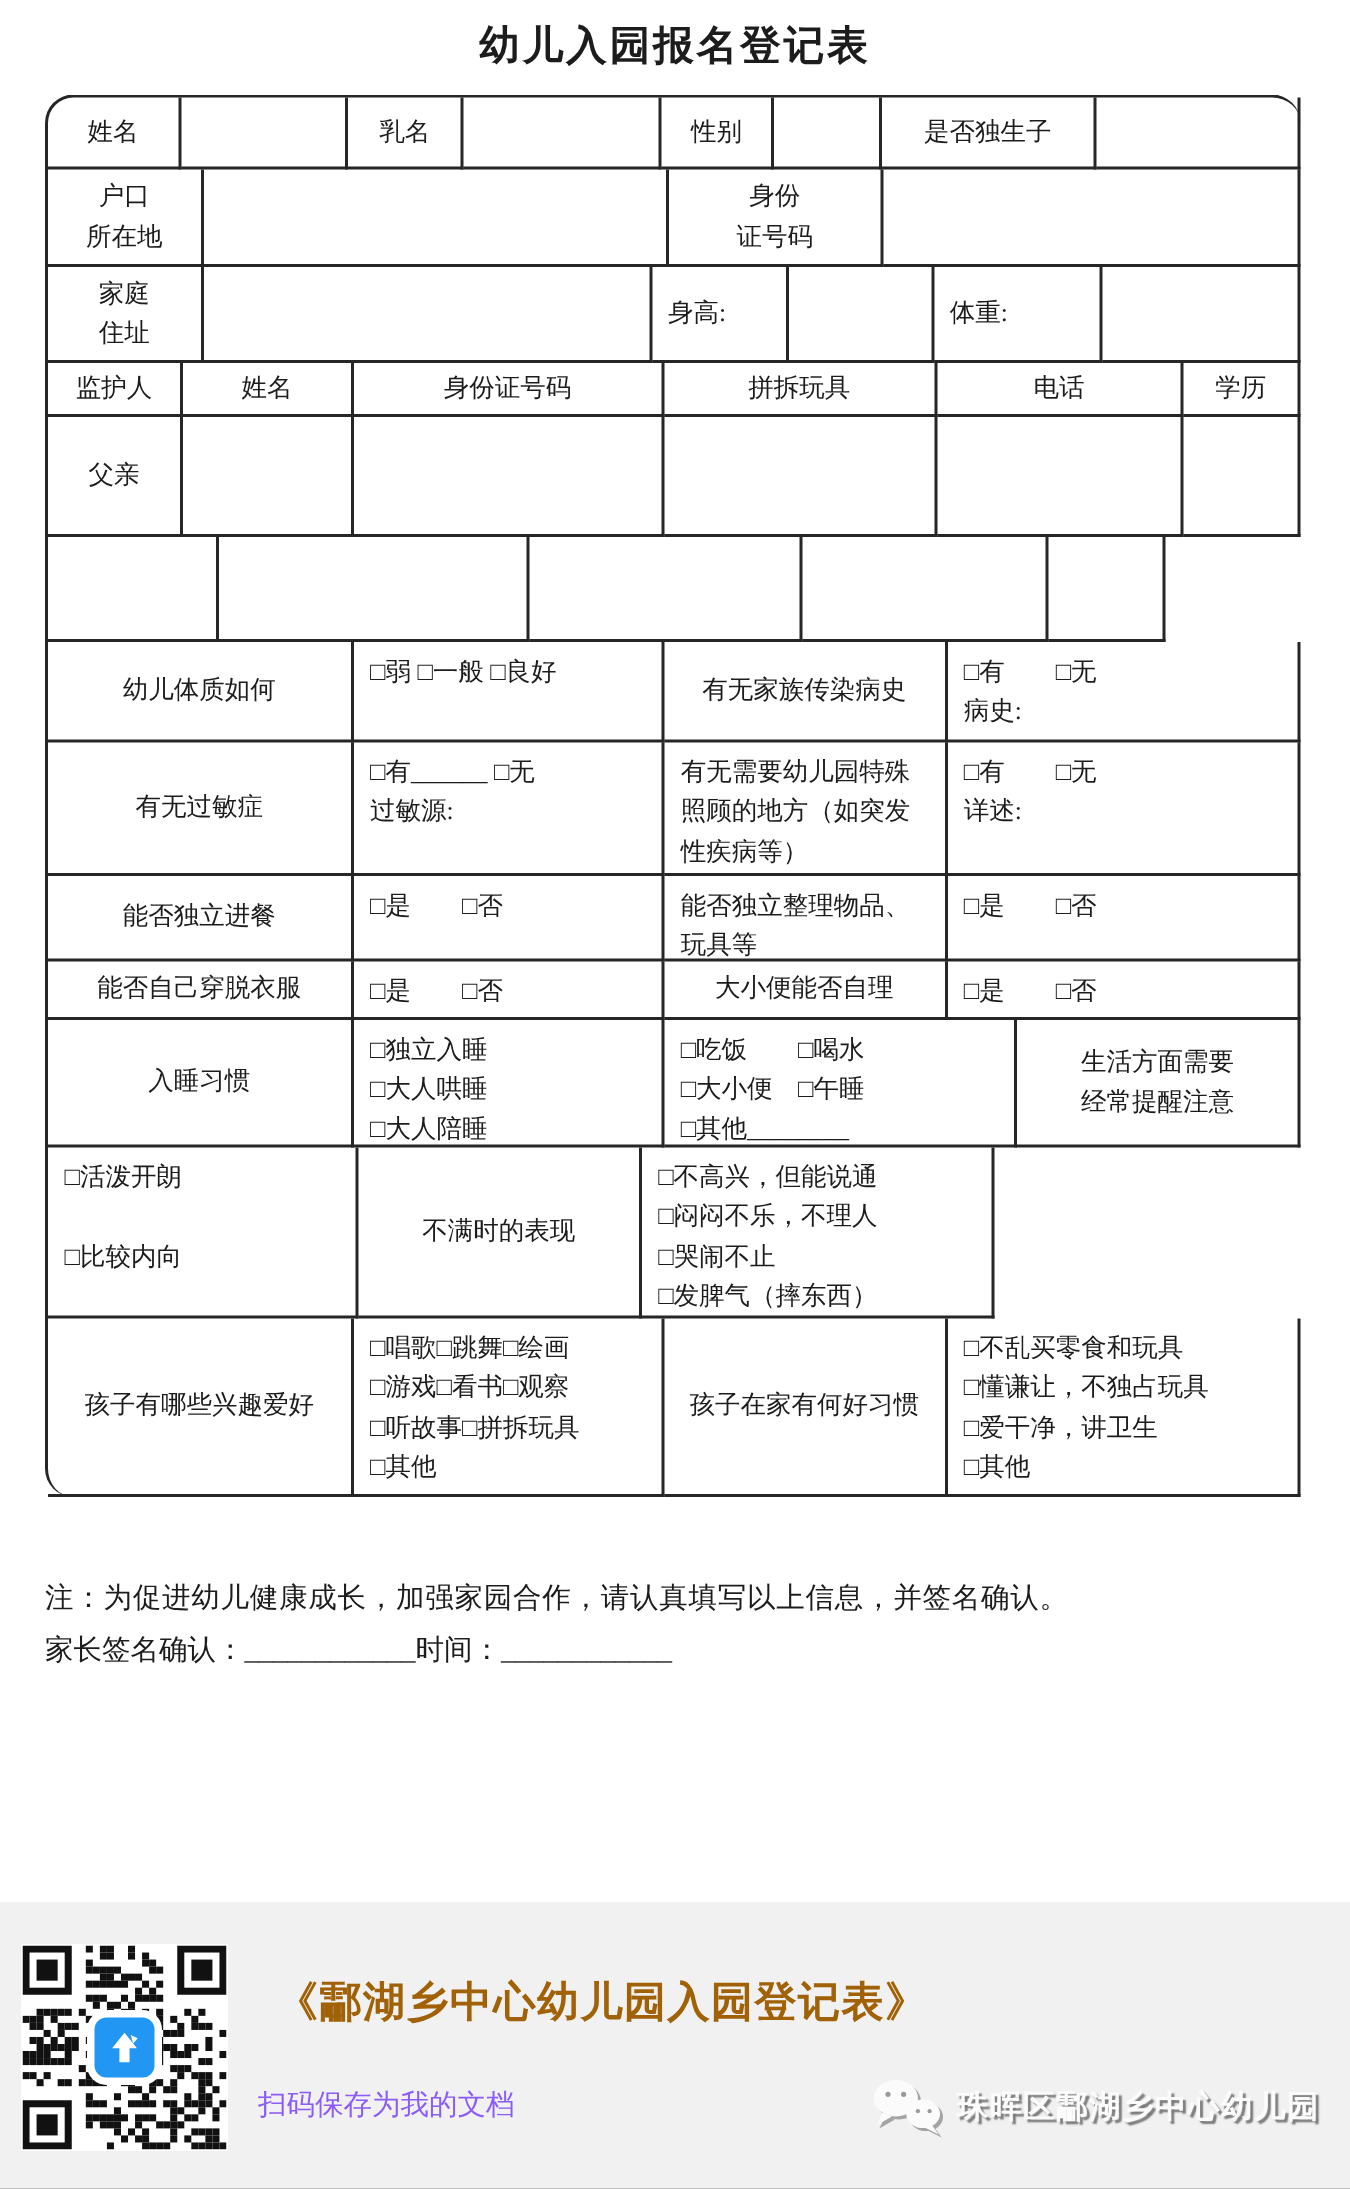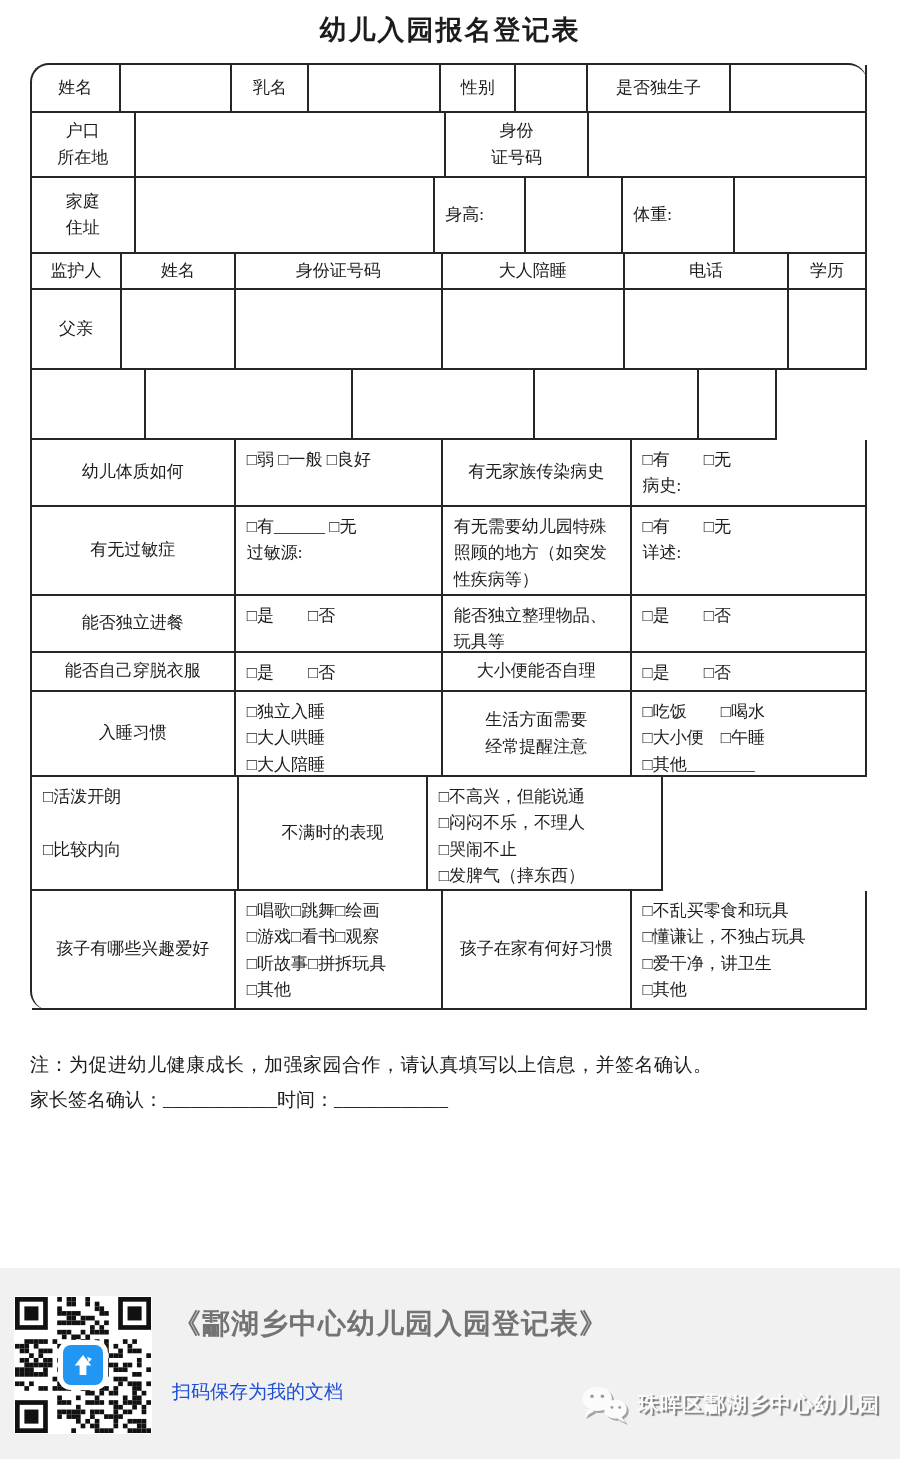--- a/index.html
+++ b/index.html
@@ -54,23 +54,23 @@
   }
   .qr-wrap svg { display:block; width:136px; height:136px; }
   .qr-center-icon {
     position:absolute; left:49px; top:49px; width:40px; height:40px;
     background:#2196f3; border-radius:8px; box-shadow:0 0 0 5px #ffffff;
     display:flex; align-items:center; justify-content:center;
   }
   .qr-center-icon svg { width:26px; height:26px; }
   .promo-text { position:absolute; left:172px; top:36px; }
   .doc-title {
-    font-size:28px; color:#737373; font-weight:600; letter-spacing:1px; margin:1px;font-family:Liberation Mono, monospace;
-  }
-  .scan-hint { margin-top:36px; font-size:19px; color:#1d4ed8; }
+    font-size:28px; color:#a16207; font-weight:600; letter-spacing:1px; margin:12px;font-family:Liberation Mono, monospace;
+  }
+  .scan-hint { margin-top:36px; font-size:19px; color:#8b5cf6; }
   .watermark {
     position:absolute; right:20px; top:116px;
     display:flex; align-items:center; gap:7px;justify-content:flex-end;
   }
   .watermark-logo svg { display:block; width:52px; height:40px;
     filter:drop-shadow(2px 2px 0 rgba(100,100,100,0.55)); }
   .watermark-text {
     color:#fbfbfb; font-size:21px; font-weight:bold; letter-spacing:1px;
     text-shadow:2px 2px 1px rgba(95,95,95,0.8);
   }
@@ -97,35 +97,35 @@
 
     <div class="trow" style="height:65px">
       <div class="cell lbl" style="width:12.4%">户口
 所在地</div>
       <div class="cell fill" style="width:37.2%"></div>
       <div class="cell lbl" style="width:17.1%">身份
 证号码</div>
       <div class="cell fill" style="width:33.3%"></div>
     </div>
 
-    <div class="trow" style="height:76px">
+    <div class="trow" style="height:64px">
       <div class="cell lbl" style="width:12.4%">家庭
 住址</div>
       <div class="cell fill" style="width:35.9%"></div>
       <div class="cell hlbl" style="width:10.9%">身高:</div>
       <div class="cell fill" style="width:11.6%"></div>
       <div class="cell hlbl" style="width:13.4%">体重:</div>
       <div class="cell fill" style="width:15.8%"></div>
     </div>
 
     <div class="trow" style="height:36px">
       <div class="cell lbl" style="width:10.8%">监护人</div>
       <div class="cell lbl" style="width:13.6%">姓名</div>
       <div class="cell lbl" style="width:24.8%">身份证号码</div>
-      <div class="cell lbl" style="width:21.8%">大人陪睡</div>
+      <div class="cell lbl" style="width:21.8%">拼拆玩具</div>
       <div class="cell lbl" style="width:19.7%">电话</div>
       <div class="cell lbl" style="width:9.3%">学历</div>
     </div>
 
     <div class="trow" style="height:80px">
       <div class="cell lbl" style="width:10.8%">父亲</div>
       <div class="cell fill" style="width:13.6%"></div>
       <div class="cell fill" style="width:24.8%"></div>
       <div class="cell fill" style="width:21.8%"></div>
       <div class="cell fill" style="width:19.7%"></div>
@@ -170,25 +170,25 @@
       <div class="cell cb" style="width:24.8%">□是　　□否</div>
       <div class="cell qc" style="width:22.6%">大小便能否自理</div>
       <div class="cell cb" style="width:28.2%">□是　　□否</div>
     </div>
 
     <div class="trow" style="height:85px">
       <div class="cell lbl" style="width:24.4%">入睡习惯</div>
       <div class="cell cb" style="width:24.8%">□独立入睡
 □大人哄睡
 □大人陪睡</div>
-      <div class="cell qc" style="width:22.6%">生活方面需要
-经常提醒注意</div>
       <div class="cell cb" style="width:28.2%">□吃饭　　□喝水
 □大小便　□午睡
 □其他________</div>
+      <div class="cell qc" style="width:22.6%">生活方面需要
+经常提醒注意</div>
     </div>
 
     <div class="trow" style="height:114px">
       <div class="cell cb" style="width:24.8%">□活泼开朗
 
 □比较内向</div>
       <div class="cell qc" style="width:22.6%">不满时的表现</div>
       <div class="cell cb" style="width:28.2%">□不高兴，但能说通
 □闷闷不乐，不理人
 □哭闹不止

